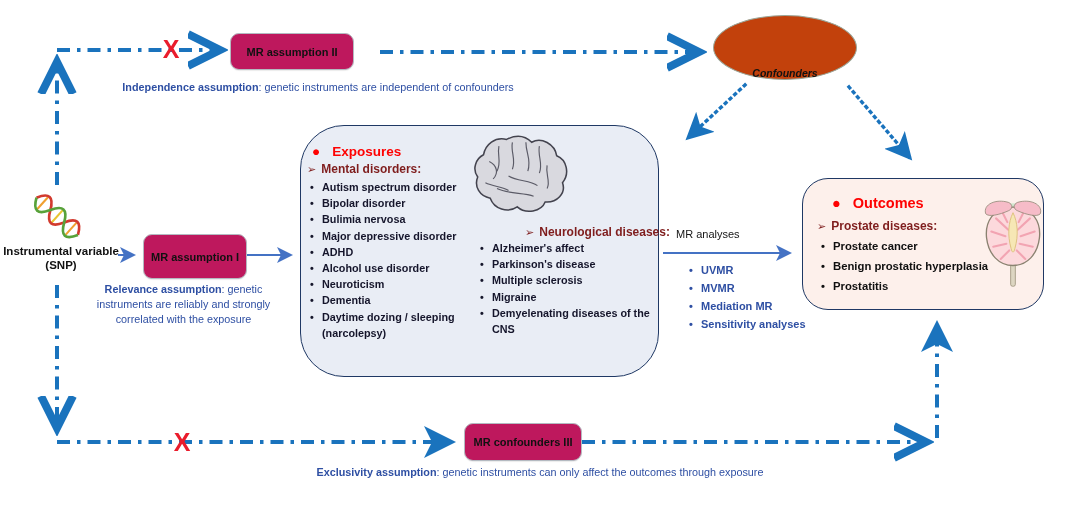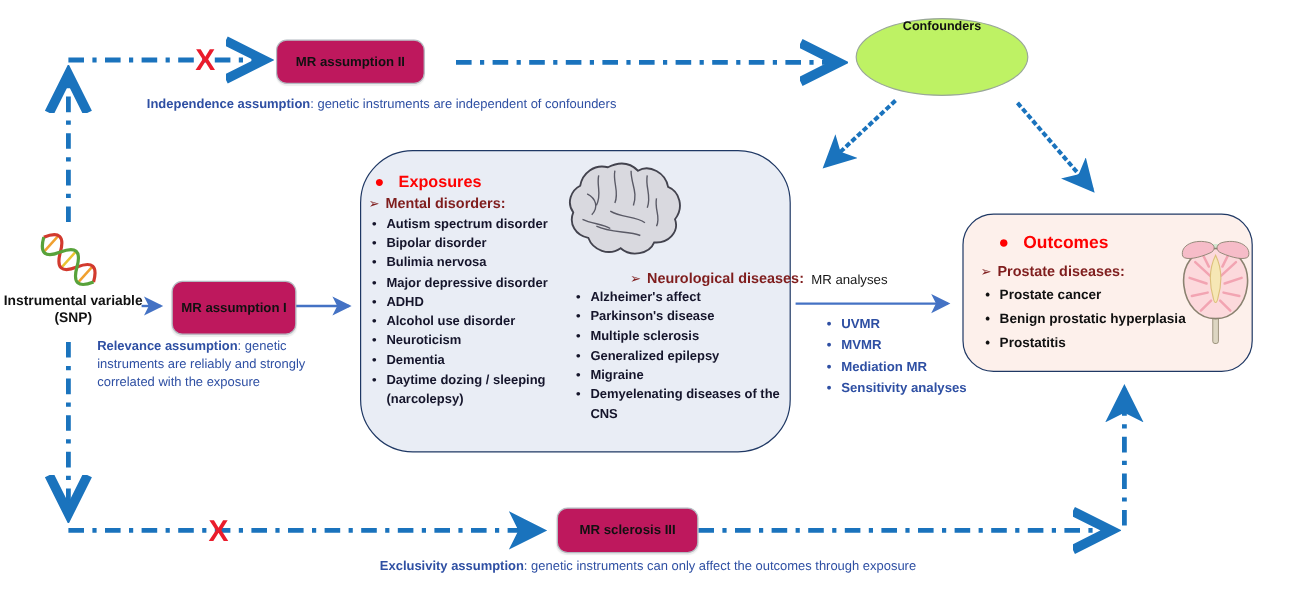--- a/index.html
+++ b/index.html
@@ -12,23 +12,23 @@
 
   
   .mini-box{
     position:absolute;display:flex;align-items:center;justify-content:center;
     background:#be185d;border:1.5px solid #b4bac1;border-radius:9px;
     font-size:11px;font-weight:bold;color:#111111;box-shadow:0 1px 1px rgba(0,0,0,.08);
     text-align:center;
   }
   
   .ellipse{
-    position:absolute;display:flex;align-items:flex-start;justify-content:center;
-    background:#bef264;border:1px solid #9aa79a;border-radius:50%;
-    font-size:10.5px;font-weight:bold;color:#111111;
+    position:absolute;display:flex;align-items:flex-end;justify-content:center;
+    background:#c2410c;border:1px solid #9aa79a;border-radius:50%;
+    font-size:10.5px;font-weight:bold;color:#111111;font-style:italic;
   }
   
   .panel{position:absolute;border:1.6px solid #1f3864;}
   .panel.exposures{left:300px;top:125px;width:357px;height:250px;border-radius:44px;background:#e9edf5;}
   .panel.outcomes{left:802px;top:178px;width:240px;height:130px;border-radius:26px;background:#fdf0eb;}
 
   .sec-title{position:absolute;font-weight:bold;color:#fe0202;white-space:nowrap;}
   .sec-title .dot{display:inline-block;margin-right:12px;}
   .sub-head{position:absolute;font-weight:bold;color:#7f1d1d;white-space:nowrap;font-size:12px;}
   .sub-head .arr{margin-right:5px;font-size:11px;}
@@ -37,21 +37,21 @@
   ul.plain li{position:relative;padding-left:13px;font-weight:bold;}
   ul.plain li::before{content:"\2022";position:absolute;left:1px;top:0;}
 
   ul.exp-list{font-size:10.8px;line-height:16.2px;color:#15152b;}
   ul.exp-list li::before{color:#15152b;}
   ul.out-list{font-size:11.3px;line-height:20px;color:#101010;white-space:nowrap;}
   ul.out-list li::before{color:#101010;}
   ul.mr-list{font-size:11px;line-height:18px;color:#2e4fa3;white-space:nowrap;}
   ul.mr-list li::before{color:#2e4fa3;}
 
-  .assump-text{position:absolute;font-size:10.8px;color:#2e4fa3;text-align:left;}
+  .assump-text{position:absolute;font-size:10.8px;color:#2e4fa3;text-align:center;}
   .assump-text b{font-weight:bold;}
   .nowrap{white-space:nowrap;transform:translateX(-50%);}
 
   .iv-label{position:absolute;left:0px;top:244px;width:122px;text-align:center;
     font-size:11.5px;font-weight:bold;color:#111111;line-height:14px;}
   .mr-analyses-label{position:absolute;left:676px;top:228px;font-size:11px;font-weight:normal;color:#151515;}
 </style>
 </head>
 <body>
 
@@ -110,21 +110,21 @@
     <div>(SNP)</div>
   </div>
 
   <div class="mini-box" style="left:143px;top:234px;width:102px;height:43px;">
     <span>MR assumption I</span>
   </div>
   <div class="mini-box" style="left:230px;top:33px;width:122px;height:35px;">
     <span>MR assumption II</span>
   </div>
   <div class="mini-box" style="left:464px;top:423px;width:116px;height:36px;">
-    <span>MR sclerosis III</span>
+    <span>MR confounders III</span>
   </div>
 
   <div class="ellipse" style="left:713px;top:15px;width:142px;height:63px;">
     <span>Confounders</span>
   </div>
 
   <div class="assump-text nowrap" style="left:318px;top:81px;">
     <b>Independence assumption</b><span>: genetic instruments are independent of confounders</span>
   </div>
   <div class="assump-text" style="left:81px;top:282px;width:205px;line-height:15px;">
@@ -169,21 +169,20 @@
     </g>
   </svg>
 
   <div class="sub-head" style="left:477px;top:225px;margin-left:48px;">
     <span class="arr">➢</span><span>Neurological diseases:</span>
   </div>
   <ul class="plain exp-list" style="left:479px;top:240px;width:172px;">
     <li>Alzheimer's affect</li>
     <li>Parkinson's disease</li>
     <li>Multiple sclerosis</li>
-    <li>Generalized epilepsy</li>
     <li>Migraine</li>
     <li>Demyelenating diseases of the CNS</li>
   </ul>
 
   <div class="mr-analyses-label">MR analyses</div>
   <ul class="plain mr-list" style="left:688px;top:261px;">
     <li>UVMR</li>
     <li>MVMR</li>
     <li>Mediation MR</li>
     <li>Sensitivity analyses</li>

